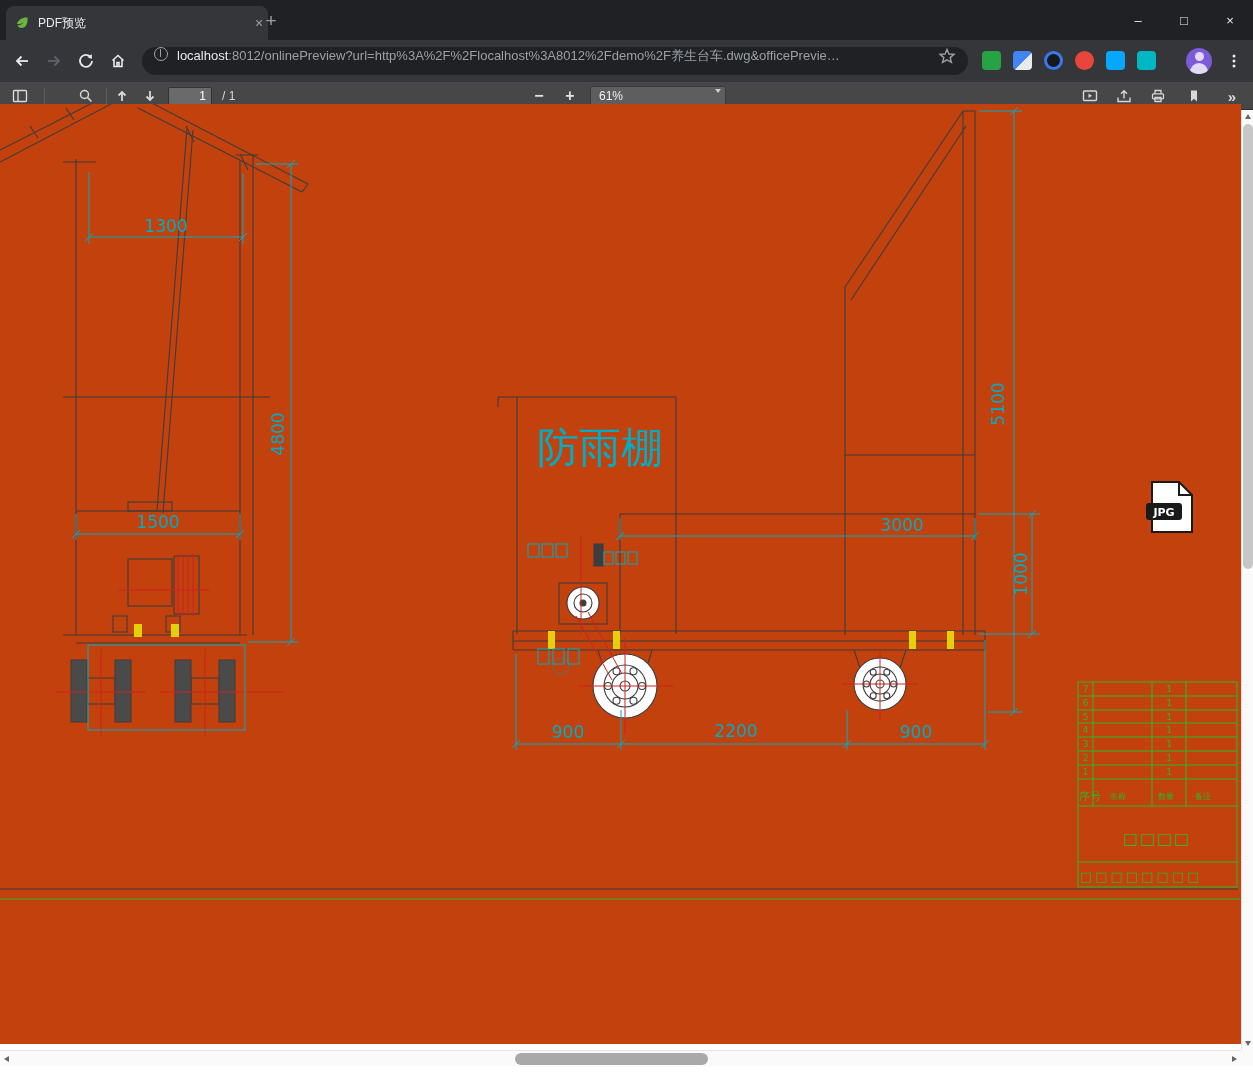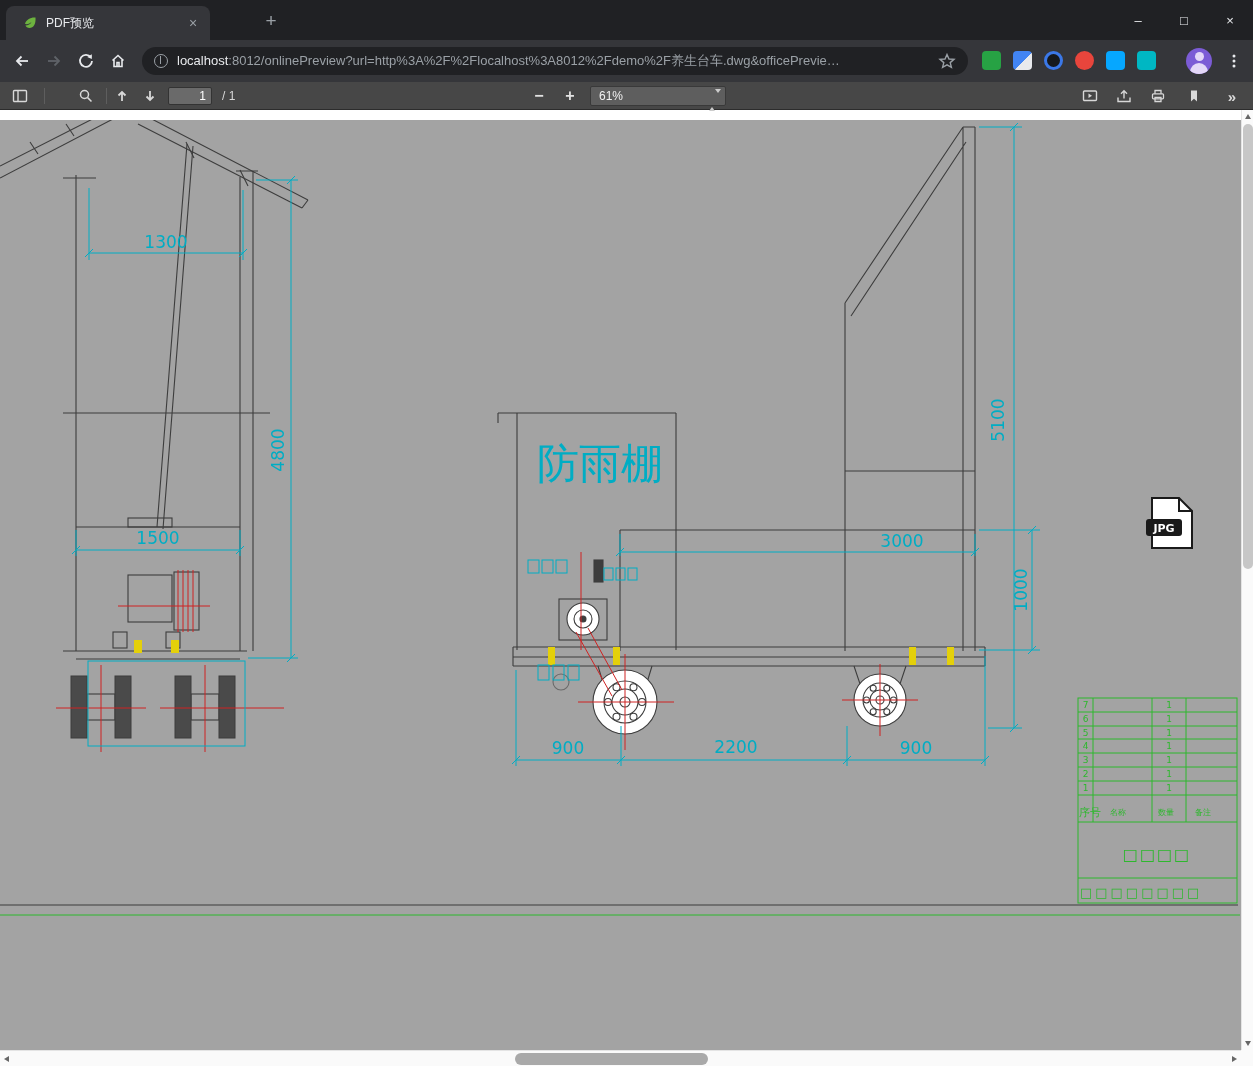--- a/index.html
+++ b/index.html
@@ -1,33 +1,33 @@
 <!DOCTYPE html>
 <html><head>
 <meta charset="utf-8">
 <style>
   *{box-sizing:border-box;margin:0;padding:0}
   html,body{width:1253px;height:1079px;overflow:hidden;background:#fff;
     font-family:"Liberation Sans","DejaVu Sans",sans-serif}
   
   .titlebar{position:absolute;left:0;top:0;width:1253px;height:40px;background:#202124}
-  .tab{position:absolute;left:6px;top:6px;width:204px;height:34px;background:#35363a;
-    border-radius:8px 8px 0 0;display:flex;align-items:center;padding:0 8px;color:#e8eaed}
+  .tab{position:absolute;left:6px;top:6px;width:262px;height:34px;background:#35363a;
+    border-radius:8px 8px 0 0;display:flex;align-items:center;padding:0 0;color:#e8eaed}
   .favicon{width:16px;height:16px;margin:0 8px 0 8px;flex:none}
   .tab-title{font-size:12px;flex:1;white-space:nowrap;overflow:hidden}
   .tab-close{color:#9aa0a6;font-size:14px;width:18px;text-align:center}
   .newtab{position:absolute;left:258px;top:8px;width:26px;height:26px;color:#9aa0a6;
     font-size:19px;line-height:25px;text-align:center}
   .win-controls{position:absolute;right:0;top:0;height:40px;display:flex}
   .win-btn{width:46px;height:40px;color:#e8eaed;font-size:13px;display:flex;align-items:center;justify-content:center}
   
   .navbar{position:absolute;left:0;top:40px;width:1253px;height:42px;background:#35363a}
   .nav-btn{position:absolute;top:7px;width:28px;height:28px;display:flex;align-items:center;justify-content:center;border-radius:50%}
   .omnibox{position:absolute;left:142px;top:7px;width:826px;height:28px;border-radius:14px;
-    background:#202124;display:flex;align-items:center;padding:0 12px}
+    background:#202124;display:flex;align-items:flex-start;padding:0 12px}
   .info-icon{width:14px;height:14px;border:1.5px solid #9aa0a6;border-radius:50%;
     margin-right:9px;flex:none;position:relative}
   .info-icon::after{content:"";position:absolute;left:4.6px;top:2.5px;width:1.6px;height:6px;background:#9aa0a6}
   .info-icon::before{content:"";position:absolute;left:4.6px;top:1px;width:1.6px;height:1.6px;background:#9aa0a6}
   .url{font-size:13px;white-space:nowrap;overflow:hidden;flex:1}
   .url .host{color:#e8eaed}
   .url .rest{color:#9aa0a6}
   .star{margin-left:8px;flex:none;width:18px;height:18px}
   .extensions{position:absolute;left:982px;top:11px;display:flex;gap:12px}
   .ext{width:19px;height:19px;border-radius:4px}
@@ -53,21 +53,21 @@
     border:1px solid #333;border-radius:2px;color:#fff;font-size:12px;text-align:right;padding:0 5px;outline:none}
   .zoom-select{position:absolute;left:590px;top:4px;width:136px;height:20px;background:#5e5e5e;
     border:1px solid #393939;border-radius:2px;color:#f1f1f1;font-size:12px;line-height:18px;padding-left:8px}
   .spin{position:absolute;right:4px;top:4px}
   .spin .t{width:0;height:0;border-left:3.5px solid transparent;border-right:3.5px solid transparent;
     border-bottom:4px solid #ccc;margin-bottom:2px}
   .spin .b{width:0;height:0;border-left:3.5px solid transparent;border-right:3.5px solid transparent;
     border-top:4px solid #ccc}
   .more-glyph{color:#d8d8d8;font-size:15px;line-height:15px;font-weight:bold}
   
-  .content{position:absolute;left:0;top:120px;width:1241px;height:940px;background:#a3a3a3;overflow:hidden}
+  .content{position:absolute;left:0;top:104px;width:1241px;height:940px;background:#c2410c;overflow:hidden}
   .cad text{font-family:"DejaVu Sans",sans-serif}
   .dim{font-size:17px;fill:#00adc4}
   .shelter{font-size:42px;fill:#00adc4}
   .grn{fill:#2db82d}
   
   .vscroll{position:absolute;right:0;top:110px;width:12px;height:940px;background:#fafafa;border-left:1px solid #e4e4e4}
   .vthumb{position:absolute;left:1px;top:14px;width:10px;height:445px;background:#c7c7c7;border-radius:5px}
   .hscroll{position:absolute;left:0;top:1050px;width:1241px;height:16px;background:#fafafa;border-top:1px solid #e4e4e4}
   .hthumb{position:absolute;left:515px;top:2px;width:193px;height:12px;background:#a9a9a9;border-radius:6px}
   .sb-arrow{position:absolute;width:0;height:0}

